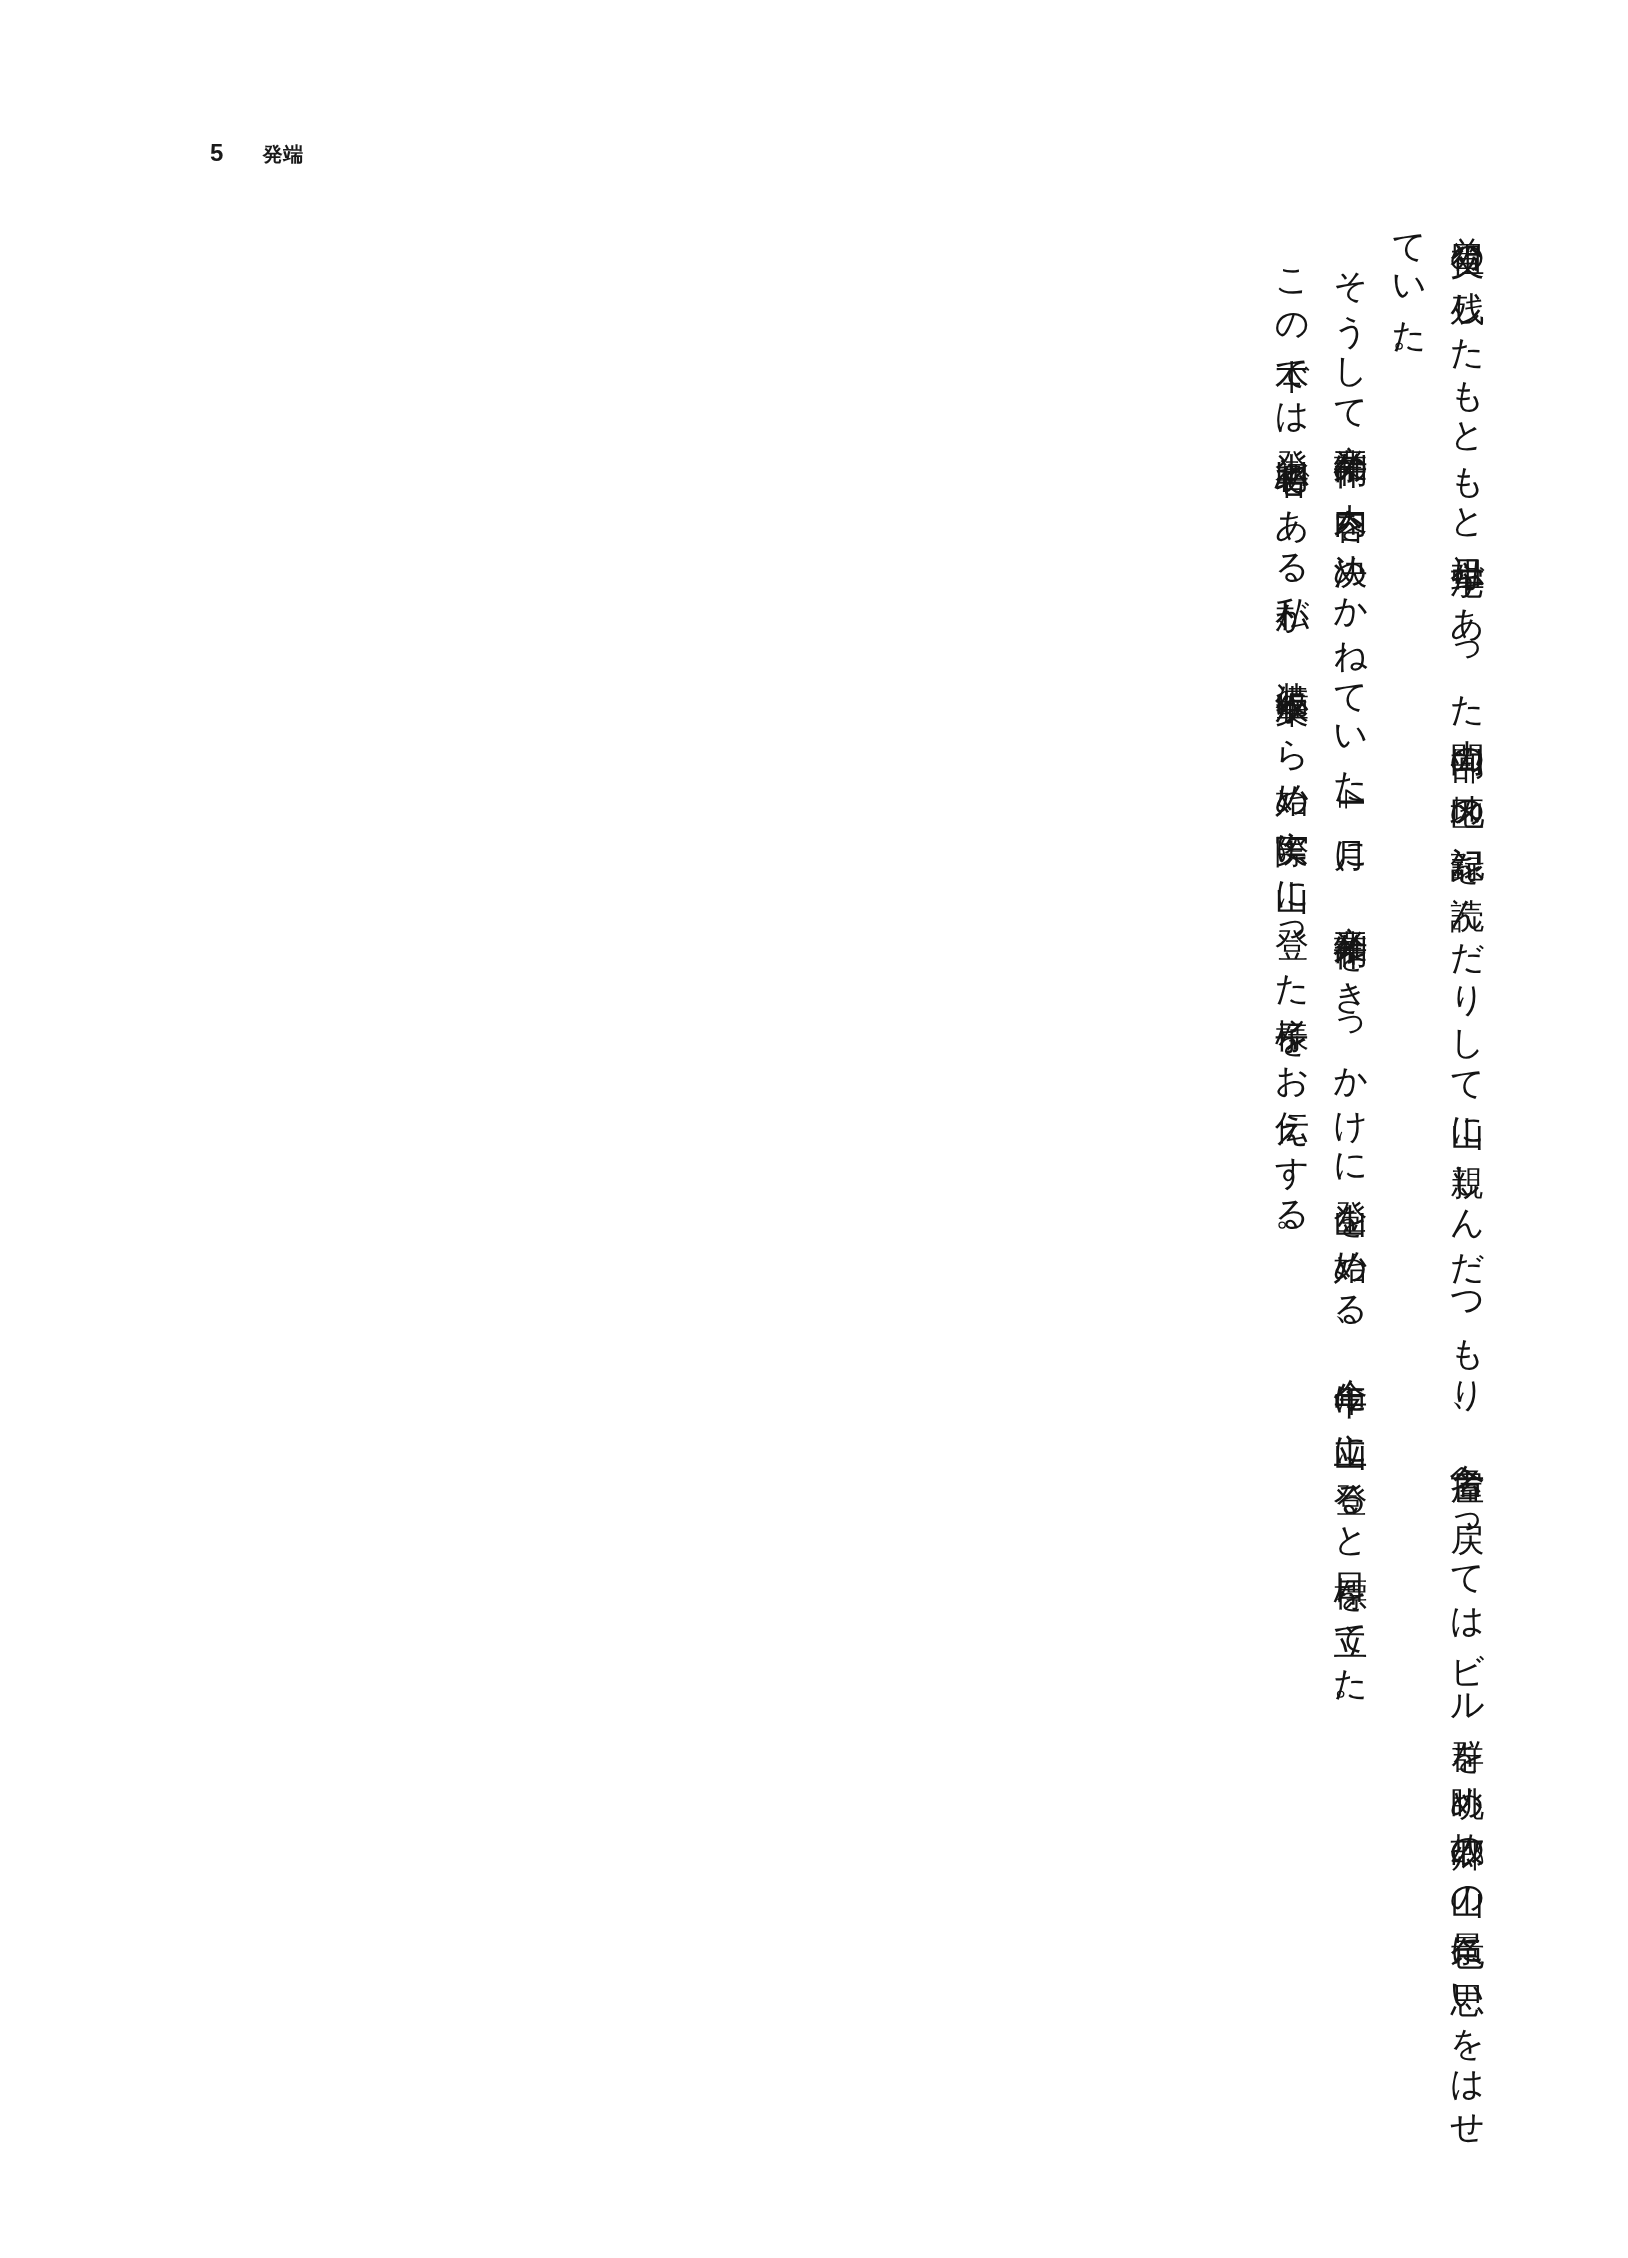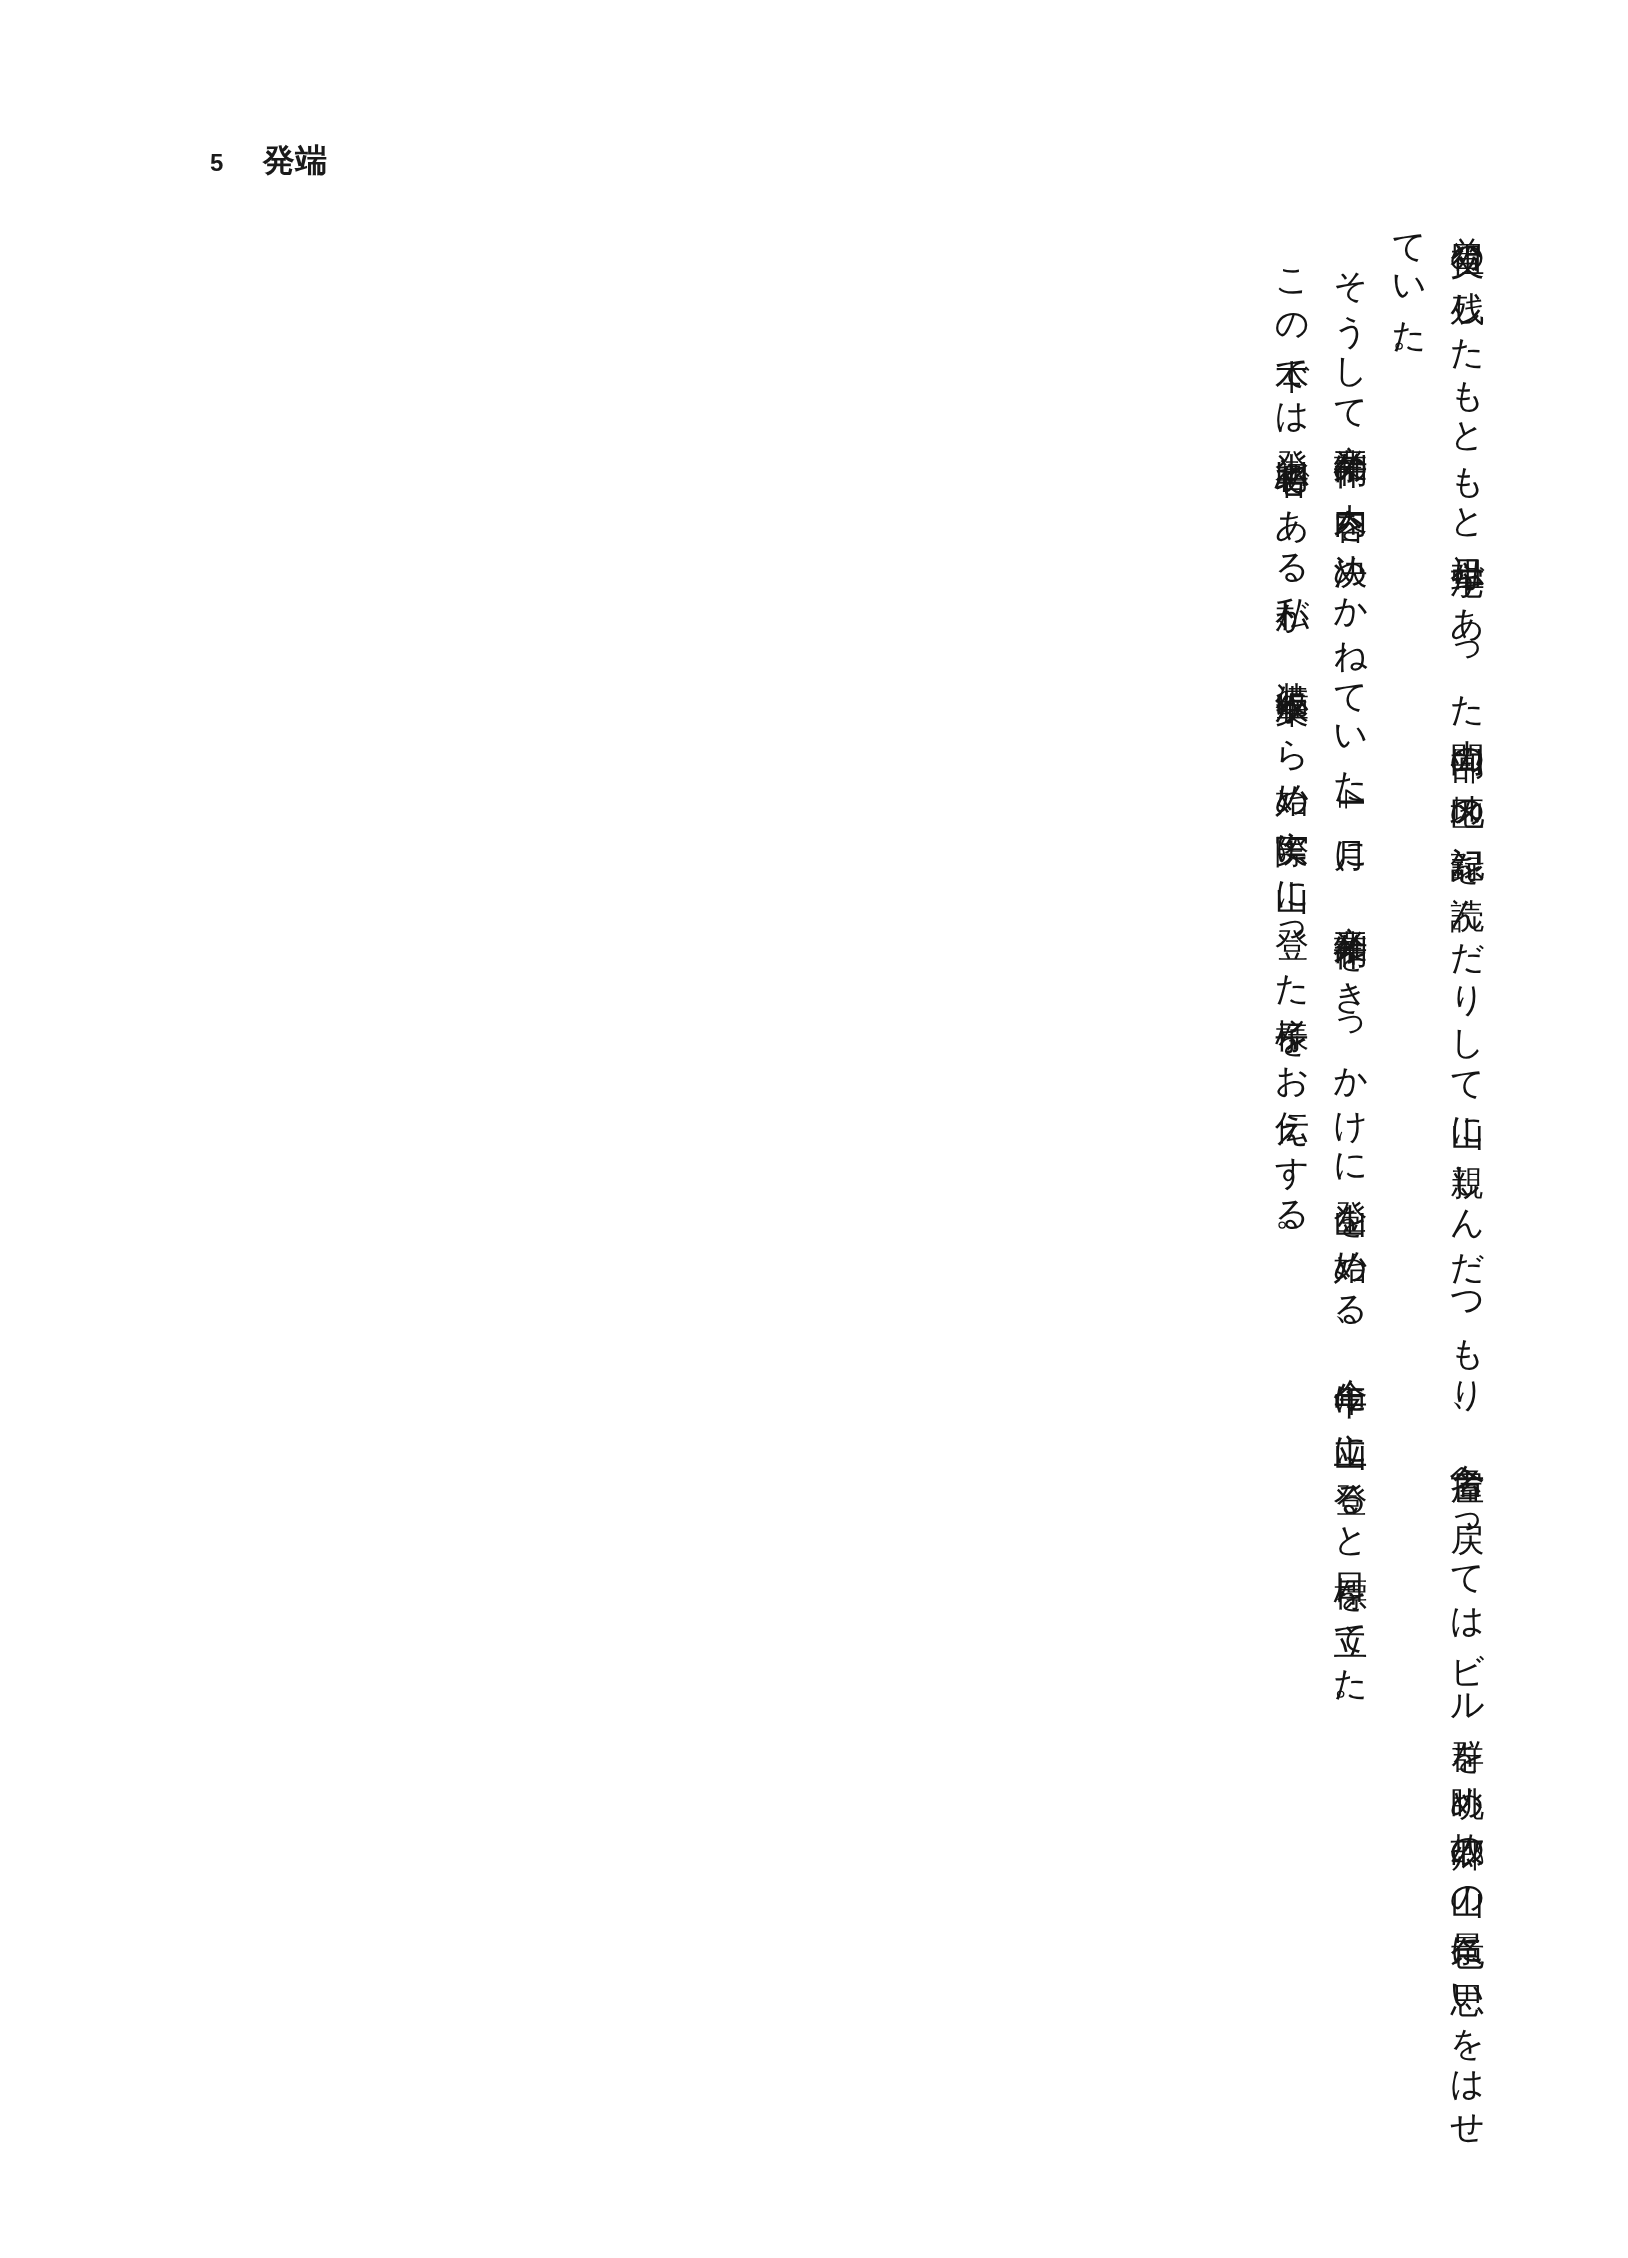--- a/index.html
+++ b/index.html
@@ -28,21 +28,21 @@
     font-family: "Liberation Sans", "DejaVu Sans", sans-serif;
     font-weight: bold;
     font-size: 24px;
     letter-spacing: 0.4px;
     color: #1a1a1a;
   }
   .running-head .folio {
     font-size: 24px;
   }
   .running-head .chapter {
-    font-size: 32px;
+    font-size: 20px;
   }
 
   
   .vertical-body {
     position: absolute;
     top: 210px;
     right: 132px;
     height: 1923px;
     writing-mode: vertical-rl;
     -webkit-writing-mode: vertical-rl;

